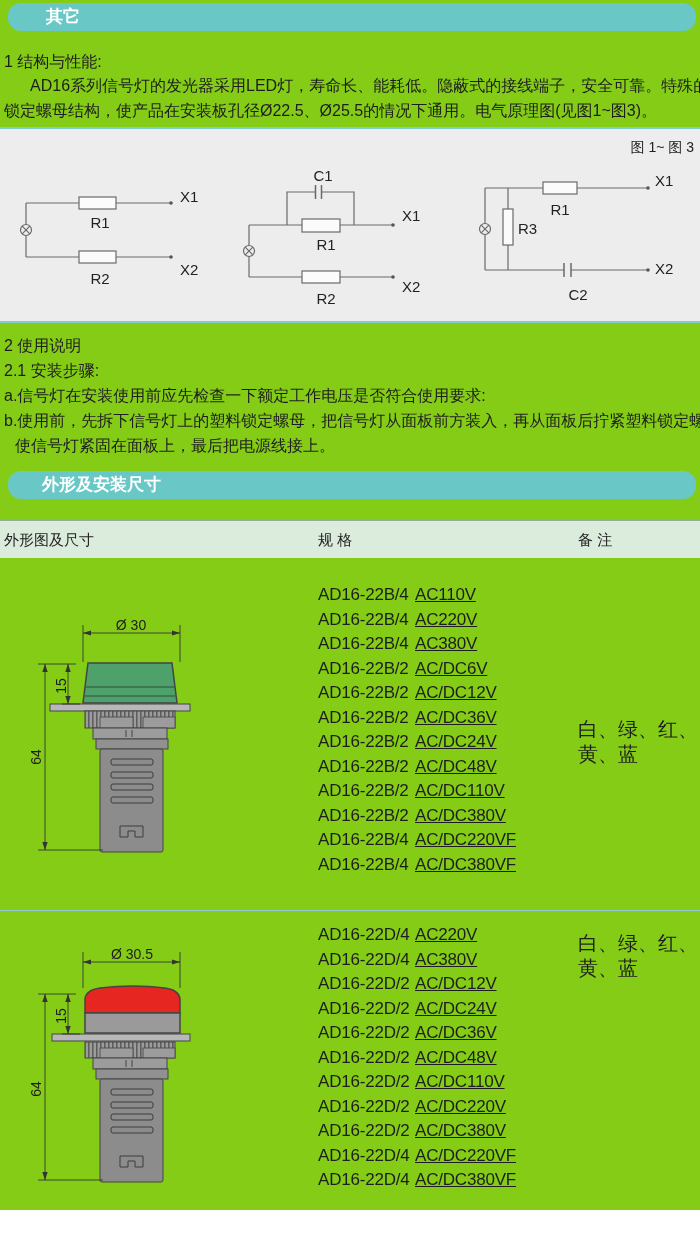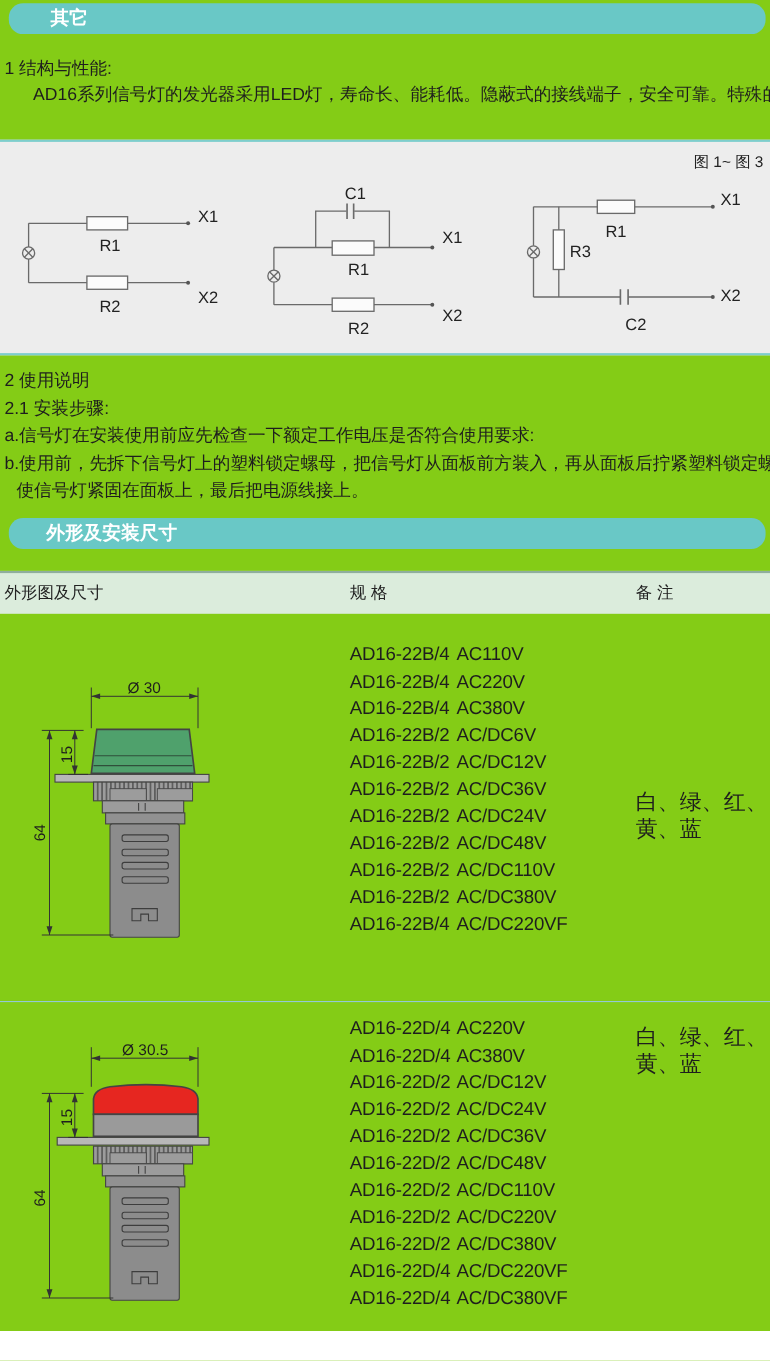--- a/index.html
+++ b/index.html
@@ -9,40 +9,41 @@
   .bar{left:8px;width:688px;height:28px;background:#69c8c6;border-radius:13px;
        color:#ffffff;font-weight:bold;font-size:17px;line-height:28px;}
   .bar .bar-label{padding-left:38px;}
   .txt{font-size:16px;white-space:nowrap;}
   .panel{left:0;top:127px;width:700px;height:196px;background:#ededed;
          border-top:2px solid #7ececc;border-bottom:2px solid #7ececc;box-sizing:border-box;}
   .caption{font-size:14px;color:#222;}
   .thead{left:0;top:519px;width:700px;height:39px;background:#dbecdc;
          border-top:2px solid #8fae9d;box-sizing:border-box;}
   .thead .col{position:absolute;top:0;height:37px;line-height:37px;font-size:15px;color:#222;white-space:nowrap;}
-  .spec-col{font-size:17px;letter-spacing:-0.2px;}
+  .spec-col{font-size:17px;letter-spacing:-0.2px;text-decoration:underline;}
   .spec-row{height:24.5px;line-height:24.5px;white-space:nowrap;}
   .spec-model{display:inline-block;width:97px;}
   .remark{font-size:20px;line-height:25px;white-space:nowrap;}
   .hline{background:#93c9d4;}
   svg text{font-family:"Liberation Sans","DejaVu Sans",sans-serif;}
   .circ-label{font-size:15px;fill:#222;}
   .dim-label{font-size:14px;fill:#1e1e1e;}
 </style>
 </head>
 <body>
 
 <div class="page">
 
   <div class="abs bar" style="top:3px;">
     <div class="bar-label">其它</div>
   </div>
 
   <div class="abs txt" style="left:4px;top:52px;">1 结构与性能:</div>
   <div class="abs txt" style="left:4px;top:76px;padding-left:26px;">AD16系列信号灯的发光器采用LED灯，寿命长、能耗低。隐蔽式的接线端子，安全可靠。特殊的</div>
+  <div class="abs txt" style="left:4px;top:101px;">锁定螺母结构，使产品在安装板孔径Ø22.5、Ø25.5的情况下通用。电气原理图(见图1~图3)。</div>
 
   <div class="abs panel"></div>
   <div class="abs caption" style="top:139px;right:6px;">图 1~ 图 3</div>
 
   <svg class="abs" style="left:0;top:127px;" width="700" height="196" viewBox="0 127 700 196">
 
     <g stroke="#6a6a6a" stroke-width="1.2" fill="none">
       <path d="M26,203 L26,224.5 M26,235.5 L26,257"></path>
       <path d="M26,203 L171,203"></path>
       <path d="M26,257 L171,257"></path>
@@ -185,20 +186,23 @@
     </div>
       <div class="spec-row">
       <span class="spec-model">AD16-22B/2</span><span>AC/DC110V</span>
     </div>
       <div class="spec-row">
       <span class="spec-model">AD16-22B/2</span><span>AC/DC380V</span>
     </div>
       <div class="spec-row">
       <span class="spec-model">AD16-22B/4</span><span>AC/DC220VF</span>
     </div>
+      <div class="spec-row">
+      <span class="spec-model">AD16-22B/4</span><span>AC/DC380VF</span>
+    </div>
     </div>
 
   <div class="abs remark" style="left:578px;top:717px;">
     <div>白、绿、红、</div>
     <div>黄、蓝</div>
   </div>
 
   <div class="abs hline" style="left:0;top:910px;width:700px;height:1px;"></div>
 
   <svg class="abs" style="left:10px;top:938px;" width="250" height="255" viewBox="10 938 250 255">

